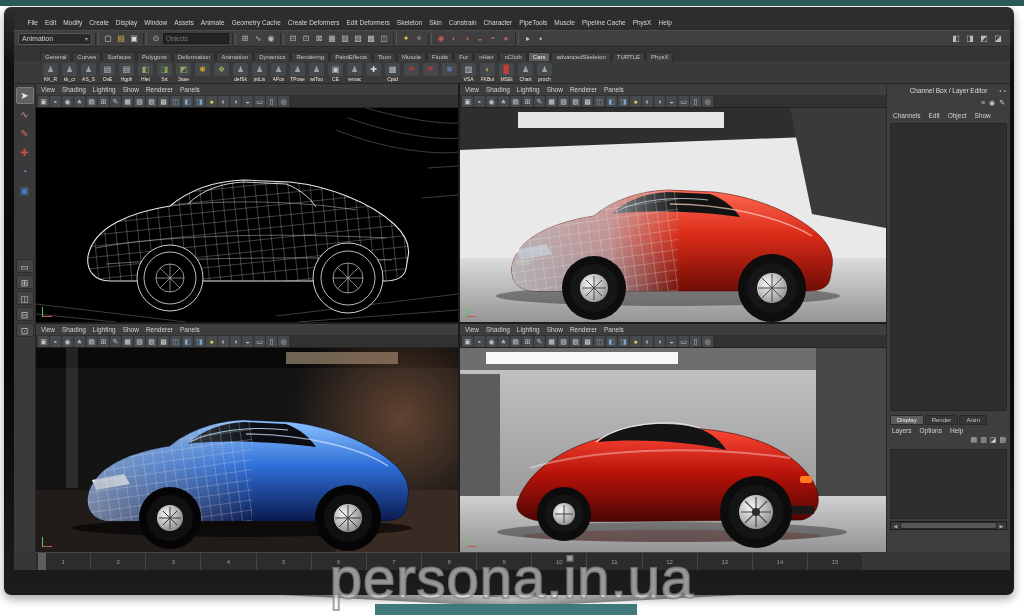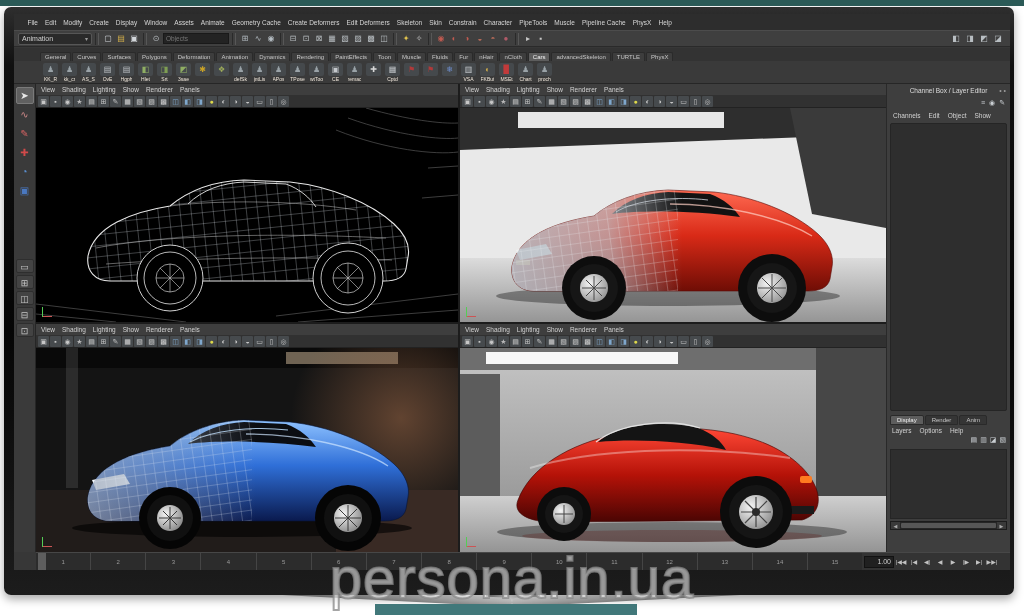--- a/index.html
+++ b/index.html
@@ -754,32 +754,19 @@
             <span class="tick-cell">8</span>
             <span class="tick-cell">9</span>
             <span class="tick-cell">10</span>
             <span class="tick-cell">11</span>
             <span class="tick-cell">12</span>
             <span class="tick-cell">13</span>
             <span class="tick-cell">14</span>
             <span class="tick-cell">15</span>
           </div>
       </div>
-      <div class="playback">
-        <input class="frame-field" value="1.00" style="">
-        <div style="display:flex;gap:1px;">
-            <span class="pb-btn">|◀◀</span>
-            <span class="pb-btn">|◀</span>
-            <span class="pb-btn">◀|</span>
-            <span class="pb-btn">◀</span>
-            <span class="pb-btn">▶</span>
-            <span class="pb-btn">|▶</span>
-            <span class="pb-btn">▶|</span>
-            <span class="pb-btn">▶▶|</span>
-          </div>
-      </div>
 
     </div>
   </div>
 
   <div class="bottom-banner"></div>
   <div class="watermark">persona.in.ua</div>
 </div>
 
 </body></html>

